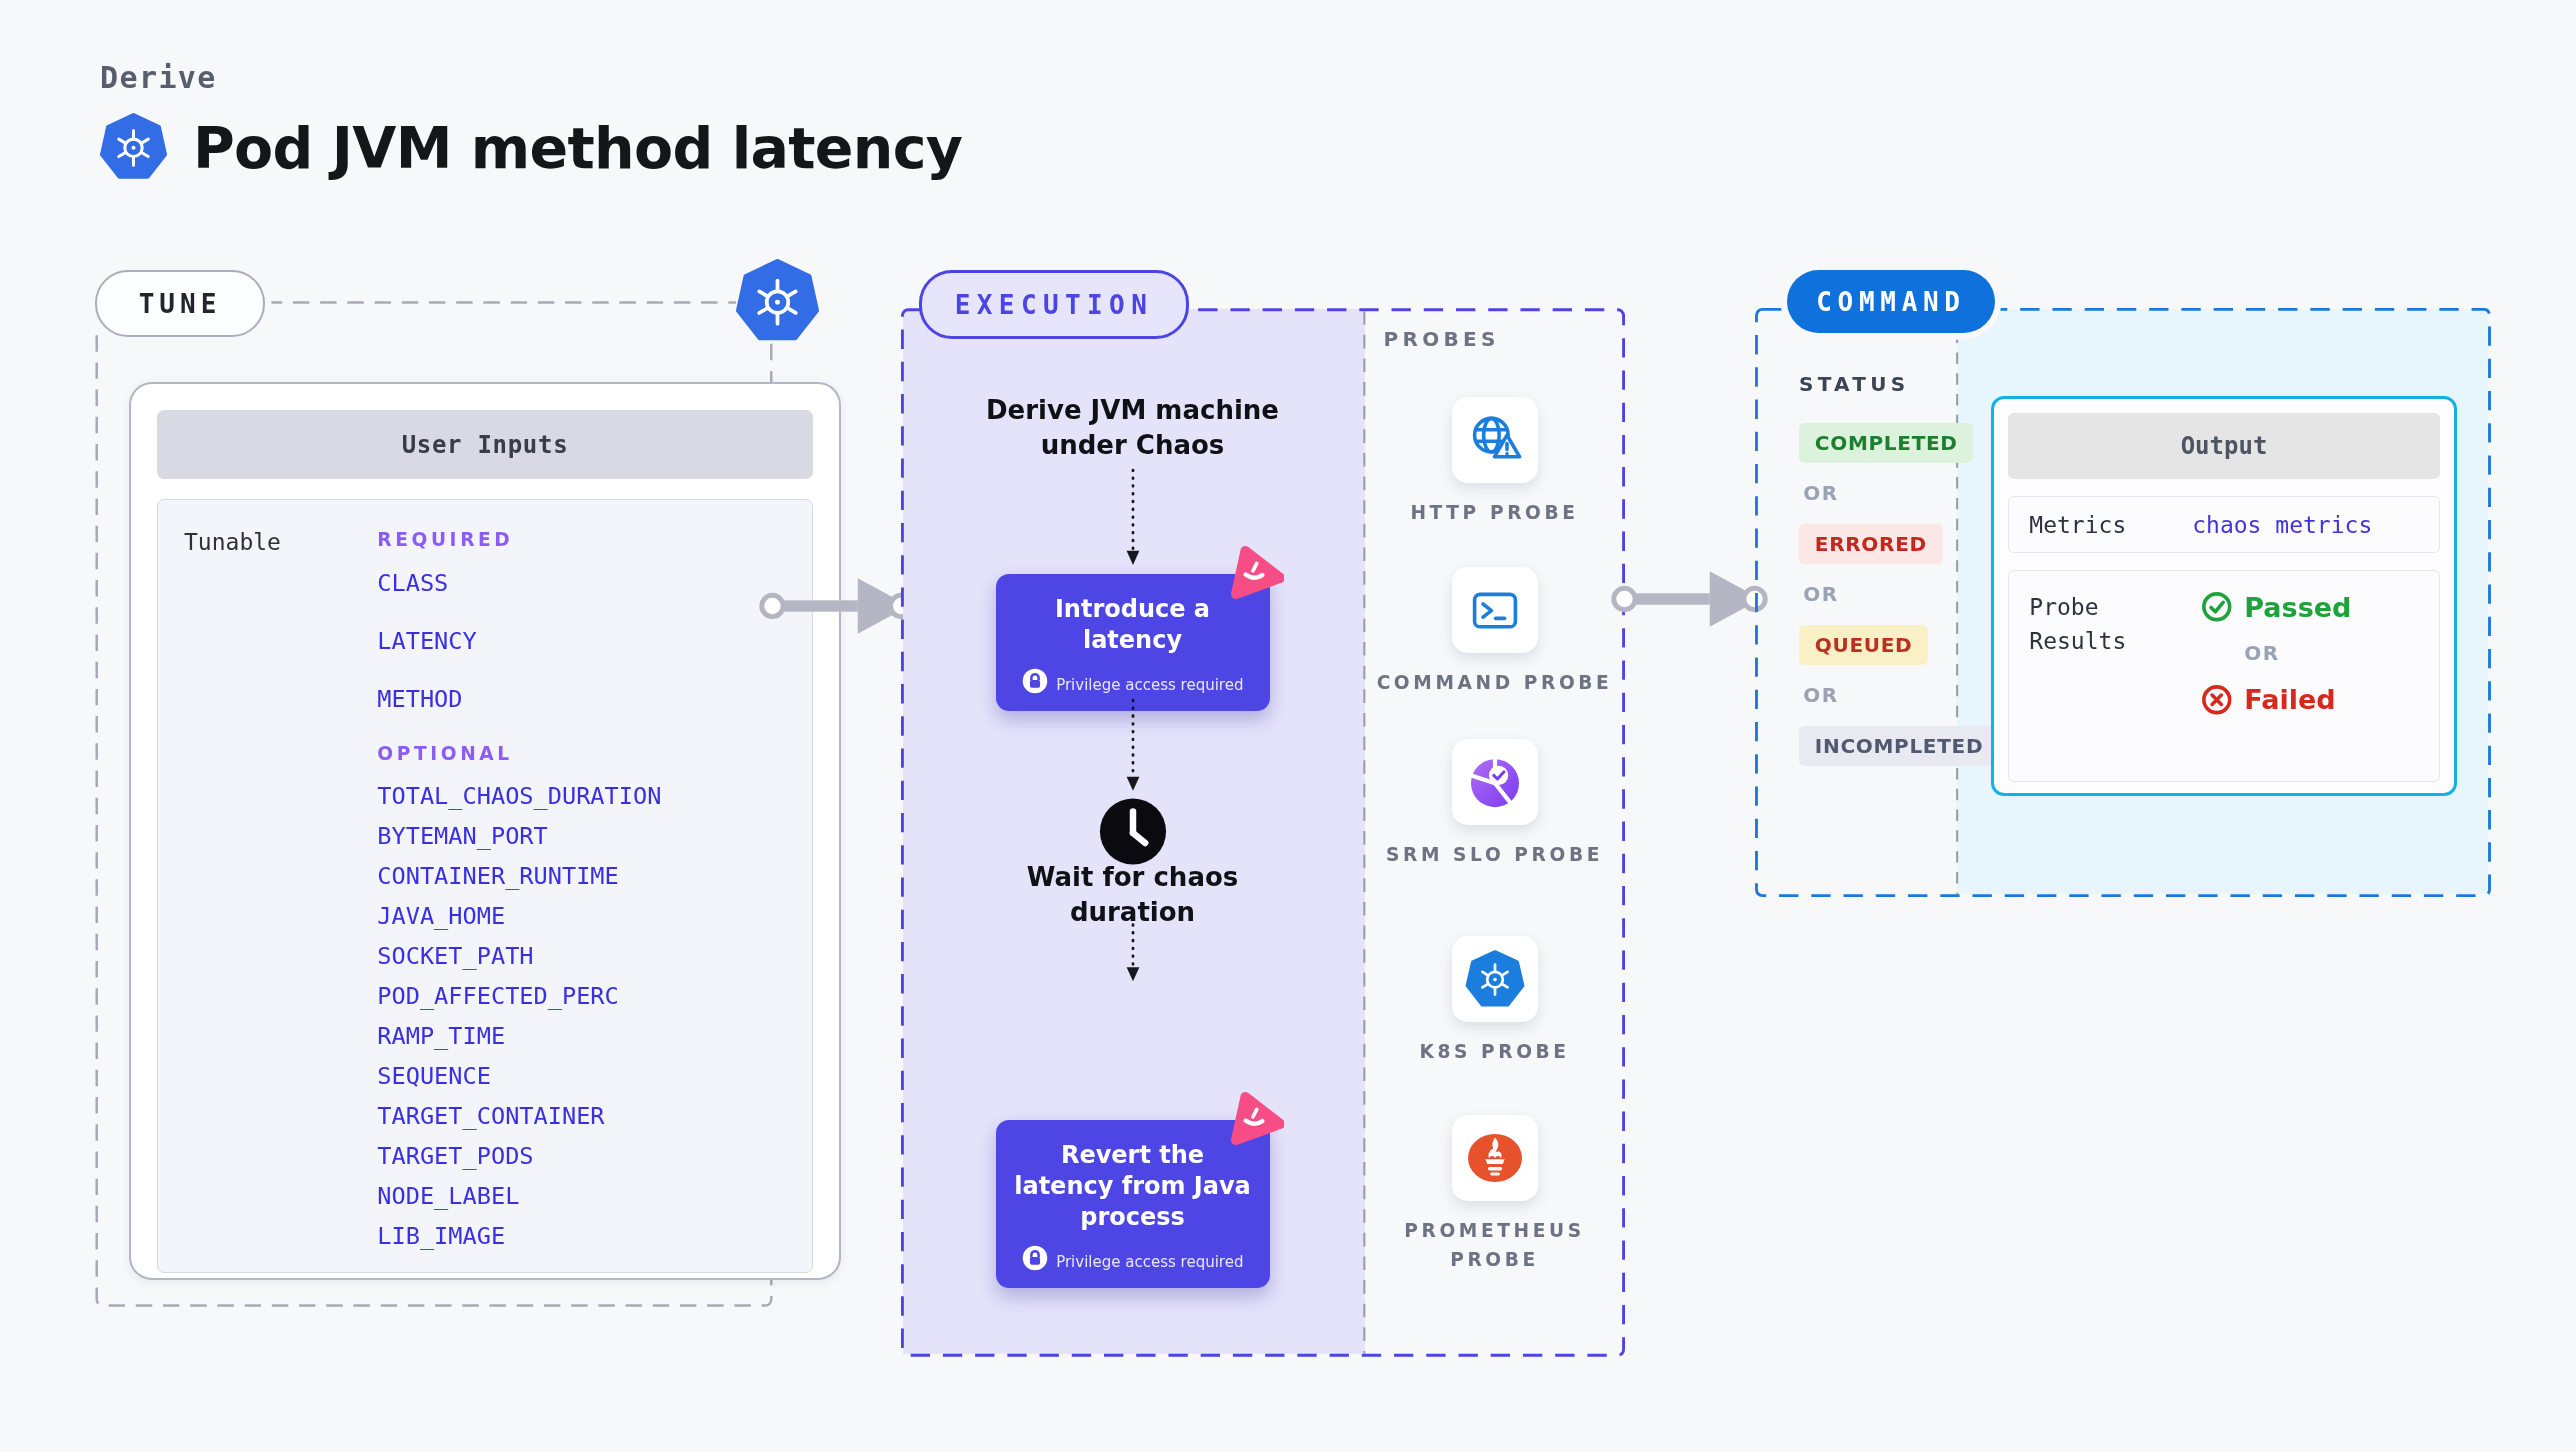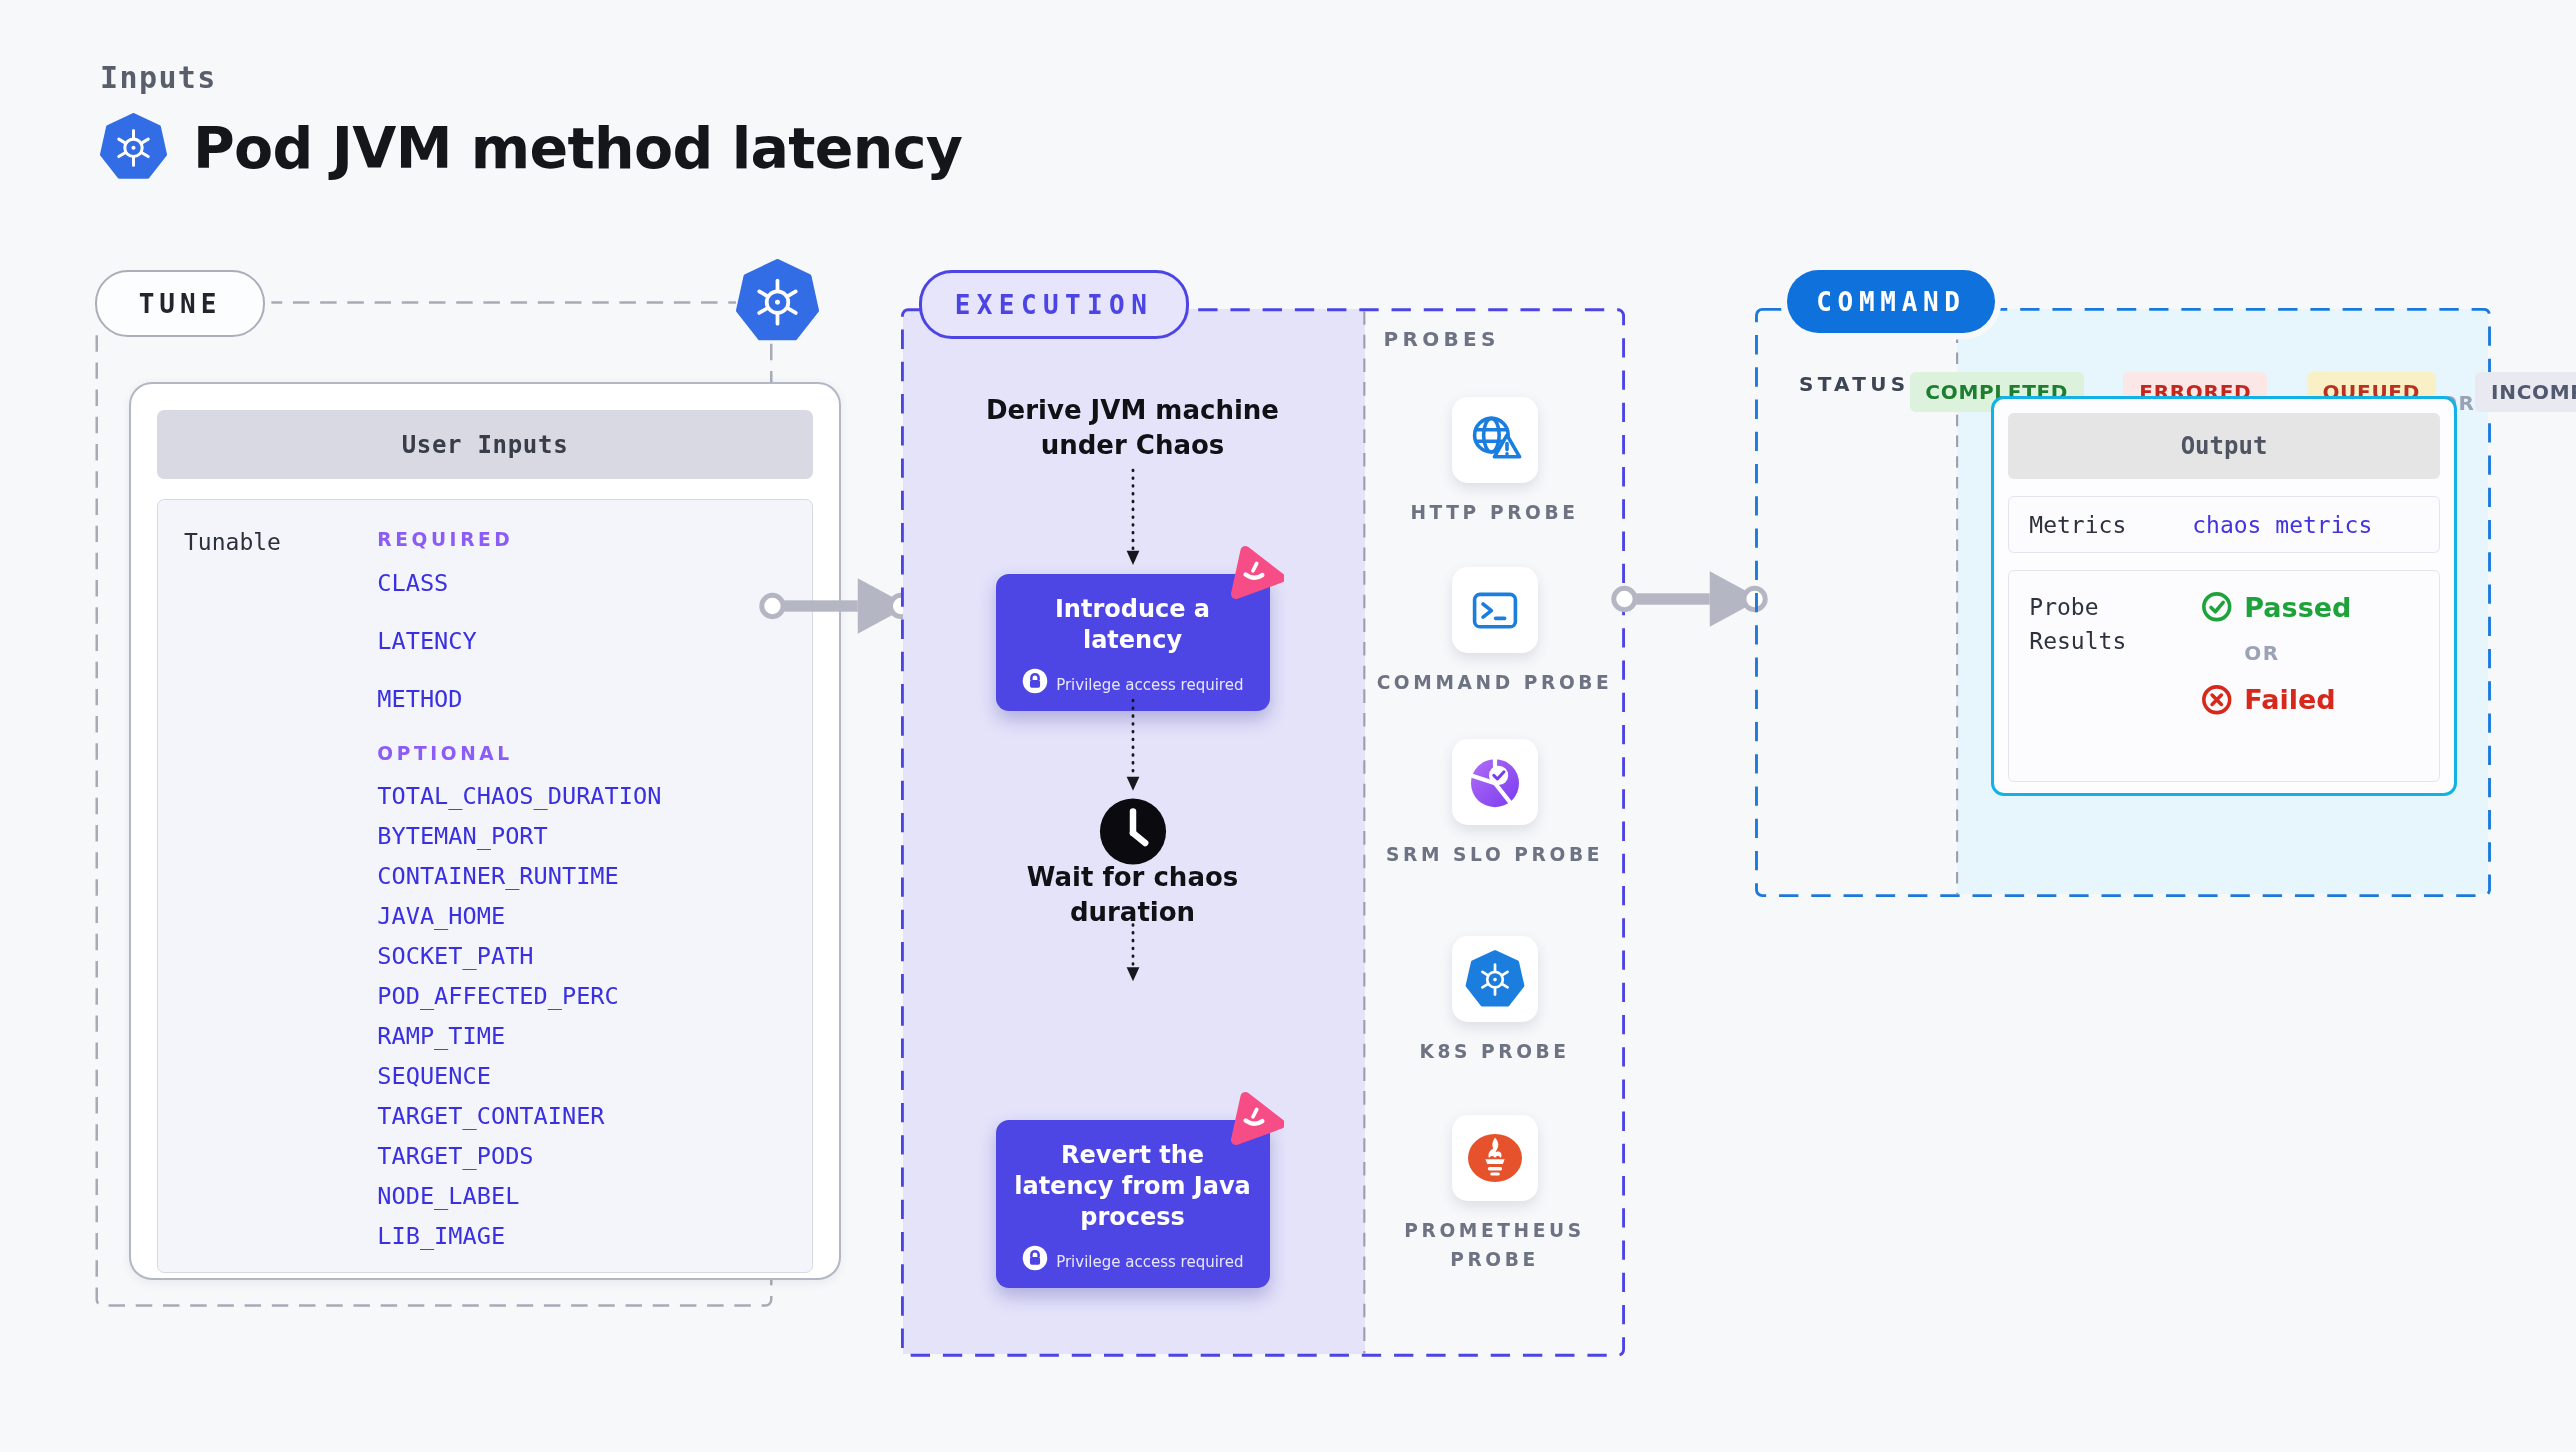--- a/index.html
+++ b/index.html
@@ -55,21 +55,21 @@
   .probes-col{position:absolute;left:1365px;top:308px;width:259px;height:1047px;}
   .probes-label{position:absolute;left:18.6px;top:18.6px;font-size:20px;font-weight:700;letter-spacing:4.3px;color:#6d7382;}
   .probe-group{position:absolute;left:50%;transform:translateX(-50%);display:flex;flex-direction:column;align-items:center;width:236px;}
   .probe-tile{width:86px;height:86px;background:#ffffff;border-radius:15.8px;display:flex;align-items:center;justify-content:center;
               box-shadow:0 5.7px 13px rgba(50,60,90,.13);}
   .probe-label{margin-top:15.8px;font-size:18.6px;font-weight:700;letter-spacing:3.6px;color:#6d7382;text-align:center;line-height:1.55;}
 
   
   .result-out-bg{position:absolute;left:1957px;top:309px;width:531px;height:585px;background:#e7f5fd;}
   .status-col{position:absolute;left:1755px;top:308px;width:202px;height:587px;box-sizing:border-box;
-              padding:64px 0 0 44px;display:flex;flex-direction:row;align-items:flex-start;}
+              padding:64px 0 0 44px;display:flex;flex-direction:column;align-items:flex-start;}
   .status-title{font-size:20px;font-weight:700;letter-spacing:4.3px;color:#3d4453;margin-bottom:27px;}
   .badge{font-size:20px;font-weight:700;letter-spacing:0.7px;padding:7.9px 15.8px;border-radius:5.7px;white-space:nowrap;}
   .badge.success{background:#ddf2dd;color:#1c7e2e;}
   .badge.error{background:#fbe8e6;color:#c3271d;}
   .badge.warning{background:#faf0c6;color:#bb3020;}
   .badge.neutral{background:#e9eaf1;color:#515870;}
   .or-label{font-size:20px;font-weight:600;letter-spacing:1.4px;color:#9ba2b3;margin:18.6px 0 18.6px 4.3px;}
 
   .output-card{position:absolute;left:1991px;top:396px;width:466px;height:400px;background:#fdfdff;
                border:3.6px solid #12b2e6;border-radius:13px;box-sizing:border-box;padding:14.3px;}
@@ -85,21 +85,21 @@
   .res-line{display:flex;align-items:center;gap:11.5px;}
   .res-line .passed{font-size:27px;font-weight:700;color:#1ea23a;}
   .res-line .failed{font-size:27px;font-weight:700;color:#d6281b;}
   .res-or{font-size:20px;font-weight:600;letter-spacing:1.4px;color:#9ba2b3;margin:18.6px 0 18.6px 43px;}
 </style>
 </head>
 <body>
 
 <div class="canvas">
 
-  <div class="fault-label">Inputs</div>
+  <div class="fault-label">Derive</div>
   <div class="title-row">
     <span>
       <svg width="67" height="67" viewBox="0 0 100 100">
         <polygon points="50,3 88,21 97,62 71,95 29,95 3,62 12,21" fill="#326de6" stroke="#326de6" stroke-width="6" stroke-linejoin="round"></polygon>
         <g stroke="#ffffff" stroke-width="4.5" stroke-linecap="round">
           <line x1="50" y1="52" x2="50" y2="26"></line>
             <line x1="50" y1="52" x2="72" y2="39"></line>
           <line x1="50" y1="52" x2="72" y2="65"></line>
             <line x1="50" y1="52" x2="50" y2="78"></line>
           <line x1="50" y1="52" x2="28" y2="65"></line>

